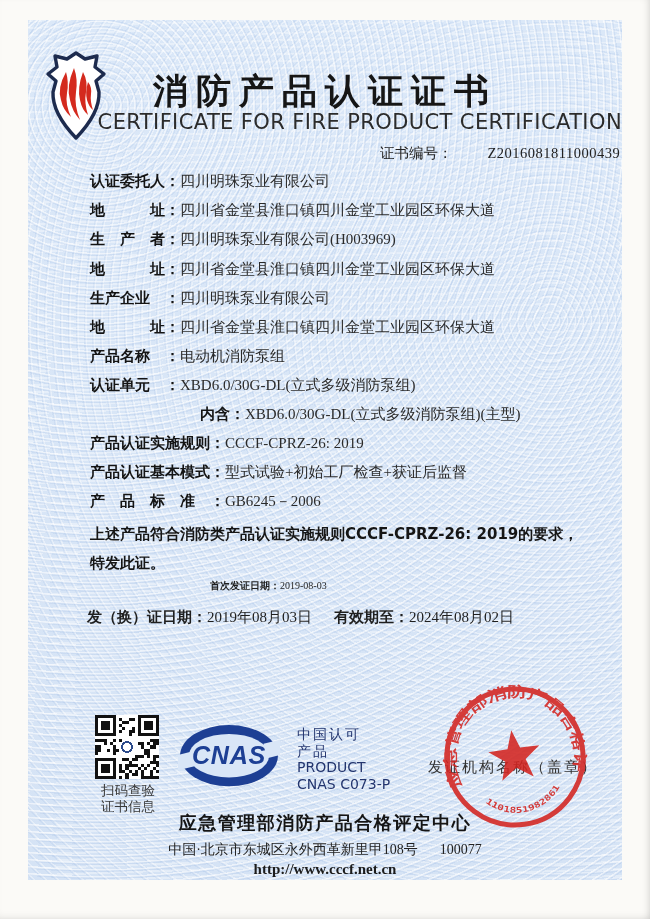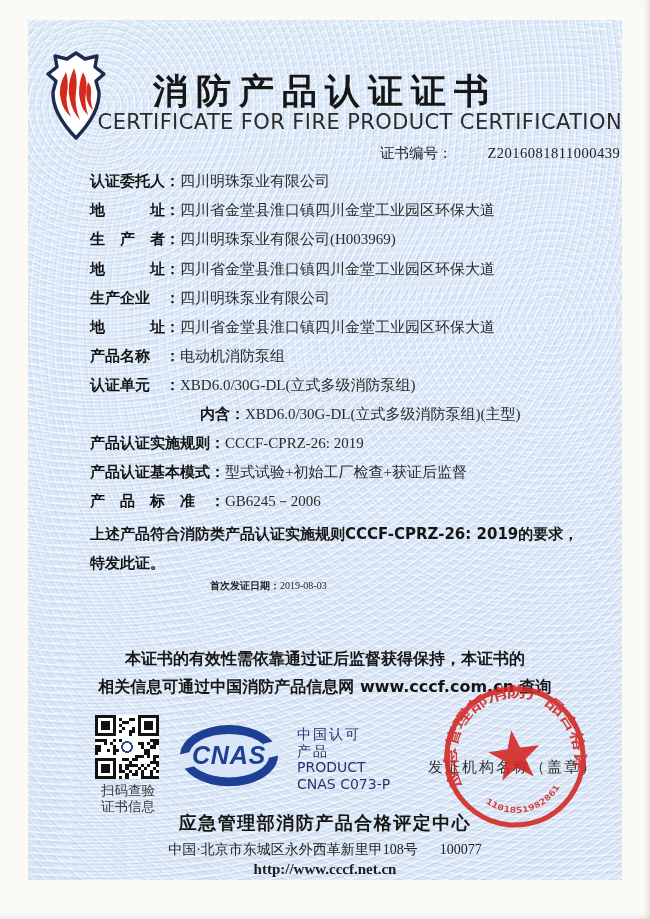--- a/index.html
+++ b/index.html
@@ -98,25 +98,24 @@
     <div class="frow" style="top:265px"><span class="lbl">产品认证实施规则：</span><span class="val">CCCF-CPRZ-26: 2019</span></div>
     <div class="frow" style="top:294px"><span class="lbl">产品认证基本模式：</span><span class="val">型式试验+初始工厂检查+获证后监督</span></div>
     <div class="frow" style="top:323px"><span class="lbl">产　品　标　准　：</span><span class="val">GB6245－2006</span></div>
   </div>
 
   <div class="abs statement" style="top:500px">上述产品符合消防类产品认证实施规则CCCF-CPRZ-26: 2019的要求，特发此证。</div>
 
   <div class="abs d1" style="top:559px">
     <span class="dlbl">首次发证日期：</span><span class="dval">2019-08-03</span>
   </div>
-
-  <div class="abs notices-wrap">
-    <div>本证书的有效性需依靠通过证后监督获得保持，本证书的</div>
-    <div>相关信息可通过中国消防产品信息网 www.cccf.com.cn 查询</div>
-  </div>
+  <div class="abs d2" style="top:588px">
+    <span class="dlbl">发（换）证日期：</span><span class="dval">2019年08月03日</span><span class="gap"></span><span class="dlbl">有效期至：</span><span class="dval">2024年08月02日</span>
+  </div>
+
 
   <svg class="abs qr" viewBox="0 0 63 63" shape-rendering="crispEdges">
     <rect x="0" y="0" width="63" height="63" fill="#ffffff"></rect>
     <g fill="#111111">
       <g>
           <rect x="0" y="0" width="21" height="21"></rect>
           <rect x="3" y="3" width="15" height="15" fill="#ffffff"></rect>
           <rect x="6" y="6" width="9" height="9"></rect>
         </g>
       <g>

